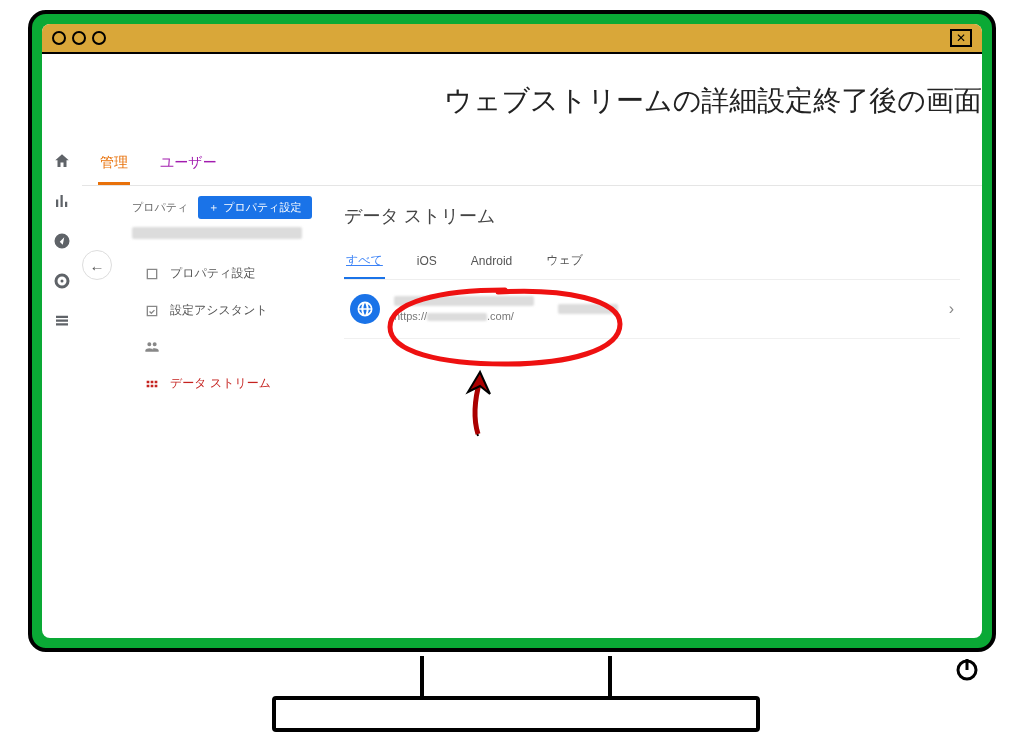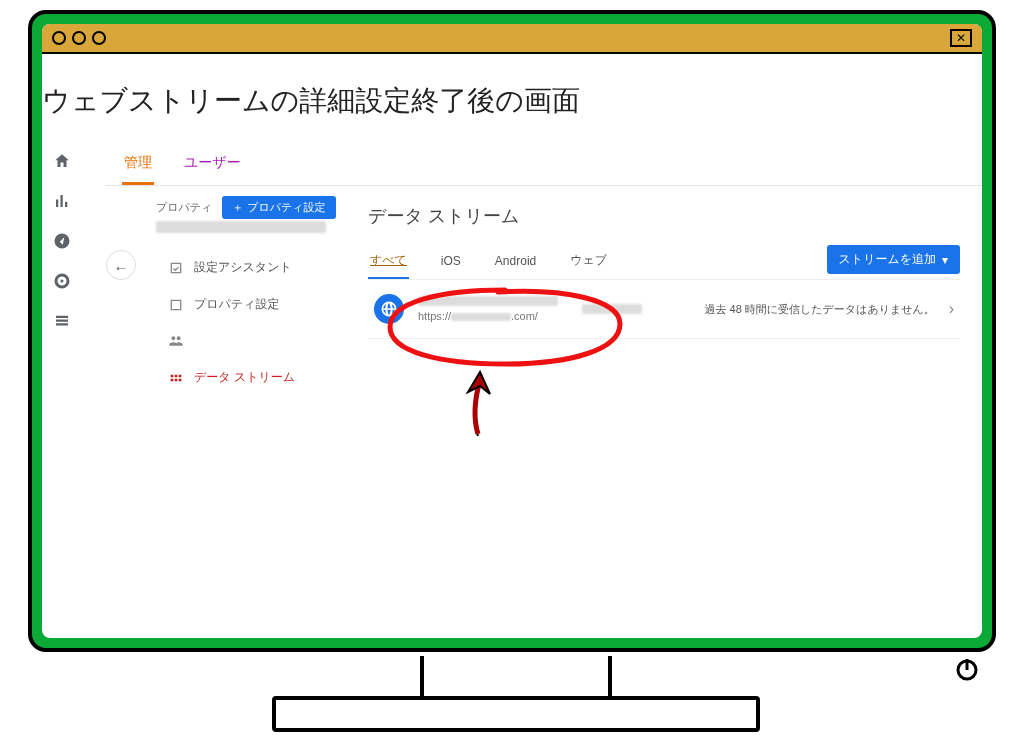--- a/index.html
+++ b/index.html
@@ -3,46 +3,46 @@
 <meta charset="utf-8">
 <style>
   html,body{margin:0;padding:0;font-family:"Helvetica Neue",Arial,"Hiragino Sans","Meiryo",sans-serif;background:#fff;}
   .stage{width:1024px;height:737px;position:relative;}
   .monitor{position:absolute;left:28px;top:10px;width:968px;height:642px;border:4px solid #000;border-radius:18px;background:#0aa935;box-sizing:border-box;}
   .bezel{position:absolute;inset:10px;background:#fff;border-radius:8px;overflow:hidden;}
   .titlebar{height:28px;background:#d9a739;border-bottom:2px solid #000;display:flex;align-items:center;justify-content:space-between;padding:0 10px;}
   .dots{display:flex;gap:6px;}
   .dot{width:10px;height:10px;border:2px solid #000;border-radius:50%;}
   .xbox{width:18px;height:14px;border:2px solid #000;display:flex;align-items:center;justify-content:center;font-size:12px;line-height:1;}
-  .page-title{font-size:28px;color:#222;text-align:left;margin:28px 0 24px;}
+  .page-title{font-size:28px;color:#222;text-align:right;margin:28px 0 24px;}
   
-  .ga{display:flex;position:relative;gap:24px;}
+  .ga{display:flex;position:relative;}
   .icon-rail{width:40px;display:flex;flex-direction:column;align-items:center;gap:18px;padding-top:8px;color:#5f6368;}
   .icon-rail svg{width:18px;height:18px;fill:#5f6368;}
   .ga-main{flex:1;display:flex;flex-direction:column;}
   .tabs{display:flex;gap:28px;border-bottom:1px solid #e5e5e5;padding:0 16px;}
   .tab{padding:10px 2px;font-size:14px;color:#a21caf;border-bottom:3px solid transparent;}
   .tab.active{color:#e8710a;border-bottom-color:#e8710a;}
   .ga-body{display:flex;}
   .prop-col{width:190px;padding:10px 0 0 10px;}
-  .prop-head{display:flex;align-items:center;gap:10px;margin-bottom:2px;}
+  .prop-head{display:flex;align-items:center;gap:10px;margin-bottom:8px;}
   .prop-label{font-size:11px;color:#666;}
   .btn-create{background:#1a73e8;color:#fff;font-size:11px;padding:4px 10px;border-radius:3px;display:flex;align-items:center;gap:4px;}
   .blur-line{height:12px;border-radius:2px;background:#dcdcdc;filter:blur(1px);}
   .back-btn{width:28px;height:28px;border:1px solid #ddd;border-radius:50%;display:flex;align-items:center;justify-content:center;color:#555;font-size:15px;margin-top:12px;}
   .menu-col{border-left:1px solid #eee;padding-top:6px;width:190px;margin-left:10px;}
   .menu-item{display:flex;align-items:center;gap:10px;padding:10px 12px;font-size:12px;color:#555;}
   .menu-item.active{color:#c5221f;}
   .menu-item svg{width:16px;height:16px;fill:#888;}
   .menu-item.active svg{fill:#c5221f;}
   .content-col{flex:1;padding:14px 22px;}
   .content-title{font-size:18px;color:#444;margin:4px 0 16px;}
   .stream-tabs{display:flex;align-items:center;gap:30px;font-size:12px;color:#555;border-bottom:1px solid #eee;position:relative;}
   .stream-tab{padding:8px 2px;border-bottom:2px solid transparent;}
-  .stream-tab.active{color:#a16207;border-bottom-color:#1a73e8;text-decoration:underline;}
+  .stream-tab.active{color:#3b82f6;border-bottom-color:#1a73e8;text-decoration:underline;}
   .btn-add{margin-left:auto;background:#1a73e8;color:#fff;font-size:12px;padding:6px 12px;border-radius:3px;display:flex;align-items:center;gap:6px;margin-bottom:4px;}
   .stream-row{display:flex;align-items:center;gap:14px;padding:14px 6px;border-bottom:1px solid #f0f0f0;}
   .globe{width:30px;height:30px;border-radius:50%;background:#1a73e8;display:flex;align-items:center;justify-content:center;}
   .globe svg{width:18px;height:18px;fill:#fff;}
   .stream-info{display:flex;flex-direction:column;gap:4px;}
   .stream-url{font-size:11px;color:#777;}
   .stream-status{font-size:11px;color:#555;white-space:nowrap;}
   .chev{color:#888;font-size:16px;}
   
   .annot{position:absolute;pointer-events:none;}
@@ -106,29 +106,29 @@
               <div class="prop-col">
                 <div class="prop-head">
                   <span class="prop-label">プロパティ</span>
                   <span class="btn-create">＋ <span>プロパティ設定</span></span>
                 </div>
                 <div class="blur-line" style="width:170px;"></div>
 
                 <div class="menu-col" style="border-left:none;margin-left:0;margin-top:10px;">
                   <div class="menu-item">
                     <svg viewBox="0 0 24 24">
+                        <path d="M4 4h16v16H4V4zm2 2v12h12V6H6z"></path>
+                      </svg>
+                    <span>プロパティ設定</span>
+                  </div>
+                  <div class="menu-item">
+                    <svg viewBox="0 0 24 24">
                         <path d="M4 4h16v16H4V4zm2 2v12h12V6H6zm3 6l2 2 4-4 1.4 1.4L11 17l-3.4-3.4L9 12z"></path>
                       </svg>
                     <span>設定アシスタント</span>
-                  </div>
-                  <div class="menu-item">
-                    <svg viewBox="0 0 24 24">
-                        <path d="M4 4h16v16H4V4zm2 2v12h12V6H6z"></path>
-                      </svg>
-                    <span>プロパティ設定</span>
                   </div>
                   <div class="menu-item">
                     <svg viewBox="0 0 24 24">
                         <path d="M8 11a3 3 0 100-6 3 3 0 000 6zm8 0a3 3 0 100-6 3 3 0 000 6zM2 19v-2c0-2 4-3 6-3s6 1 6 3v2H2zm12 0v-2c0-1-.5-1.8-1.3-2.4 1-.4 2.2-.6 3.3-.6 2 0 6 1 6 3v2h-8z"></path>
                       </svg>
                   </div>
                   <div class="menu-item active">
                     <svg viewBox="0 0 24 24">
                         <path d="M4 7h4v4H4zm6 0h4v4h-4zm6 0h4v4h-4zM4 13h4v4H4zm6 0h4v4h-4zm6 0h4v4h-4z"></path>
                       </svg>
@@ -139,41 +139,36 @@
             </div>
 
             <div class="content-col">
               <div class="content-title">データ ストリーム</div>
 
               <div class="stream-tabs">
                 <div class="stream-tab active">すべて</div>
                 <div class="stream-tab">iOS</div>
                 <div class="stream-tab">Android</div>
                 <div class="stream-tab">ウェブ</div>
-                <div class="btn-add">
-                  <span>ストリームを追加</span>
-                  <span>▾</span>
-                </div>
               </div>
 
               <div class="stream-row">
                 <div class="globe">
                   <svg viewBox="0 0 24 24">
                       <path d="M12 2a10 10 0 100 20 10 10 0 000-20zm7.9 9h-3a16 16 0 00-1.3-5.3A8 8 0 0119.9 11zM12 4c.9 1.3 1.9 3.6 2.1 7H9.9C10.1 7.6 11.1 5.3 12 4zM8.4 5.7A16 16 0 007.1 11h-3a8 8 0 014.3-5.3zM4.1 13h3a16 16 0 001.3 5.3A8 8 0 014.1 13zM12 20c-.9-1.3-1.9-3.6-2.1-7h4.2c-.2 3.4-1.2 5.7-2.1 7zm3.6-1.7A16 16 0 0016.9 13h3a8 8 0 01-4.3 5.3z"></path>
                     </svg>
                 </div>
                 <div class="stream-info" style="width:150px;">
                   <div class="blur-line" style="width:140px;height:10px;"></div>
                   <div class="stream-url">
                     <span>https://</span><span class="blur-line" style="display:inline-block;width:60px;height:8px;vertical-align:middle;"></span><span>.com/</span>
                   </div>
                 </div>
                 <div class="blur-line" style="width:60px;height:10px;"></div>
                 <div style="flex:1"></div>
-                <div class="stream-status">過去 48 時間に受信したデータはありません。</div>
                 <div class="chev">›</div>
               </div>
             </div>
           </div>
         </div>
       </div>
 
       <svg class="annot circle" viewBox="0 0 250 90">
         <path d="M125 8 C 60 8, 10 20, 10 45 C 10 70, 60 82, 125 82 C 190 82, 240 68, 240 42 C 240 18, 185 6, 118 10" fill="none" stroke="#e11" stroke-width="5" stroke-linecap="round"></path>
       </svg>

